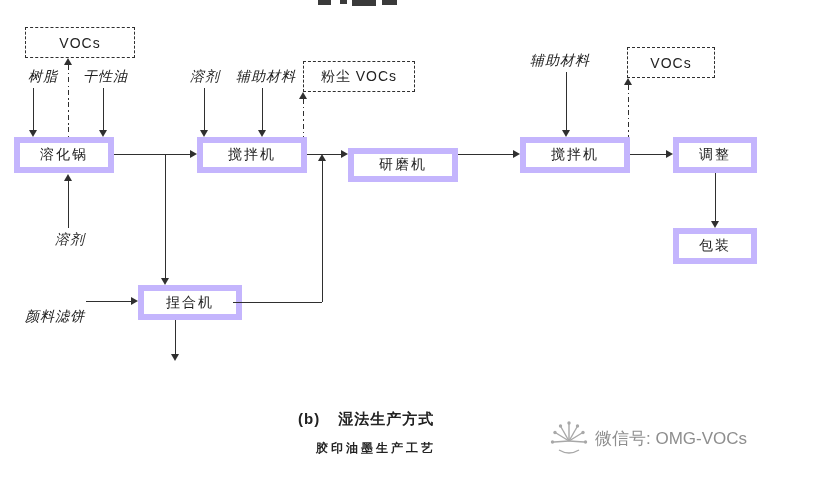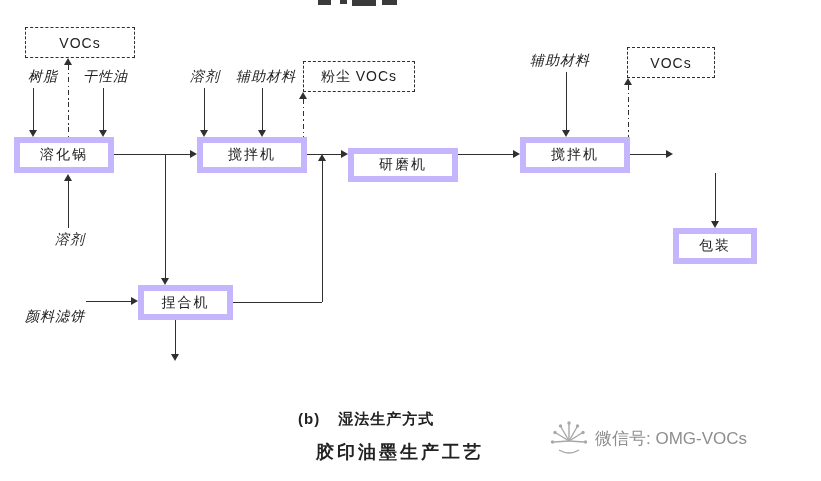--- a/index.html
+++ b/index.html
@@ -24,21 +24,21 @@
       #2f2f2f 0px, #2f2f2f 5px,
       transparent 5px, transparent 8px,
       #2f2f2f 8px, #2f2f2f 9.5px,
       transparent 9.5px, transparent 12.5px);
   }
   .tri { position:absolute; width:0; height:0; }
   .tri.up    { border-left:4px solid transparent; border-right:4px solid transparent; border-bottom:7px solid #2f2f2f; }
   .tri.down  { border-left:4px solid transparent; border-right:4px solid transparent; border-top:7px solid #2f2f2f; }
   .tri.right { border-top:4px solid transparent; border-bottom:4px solid transparent; border-left:7px solid #2f2f2f; }
   .caption { position:absolute; font-size:15px; font-weight:bold; display:flex; gap:18px; letter-spacing:1px; }
-  .title { position:absolute; font-size:18px; font-weight:bold; letter-spacing:3px; }
+  .title { position:absolute; font-size:12px; font-weight:bold; letter-spacing:3px; }
   .watermark { position:absolute; display:flex; align-items:center; gap:5px; color:#8e8e8e; font-size:17px; }
   .frag { position:absolute; background:#3a3a3a; }
 </style>
 </head>
 <body>
 
 <div class="stage">
 
   <div class="frag" style="left:318px;top:0;width:13px;height:5px"></div>
   <div class="frag" style="left:340px;top:0;width:7px;height:4px"></div>
@@ -46,22 +46,23 @@
   <div class="frag" style="left:382px;top:0;width:15px;height:5px"></div>
 
   <div class="box dashed" style="left:25px;top:27px;width:110px;height:31px">VOCs</div>
   <div class="box dashed" style="left:303px;top:61px;width:112px;height:31px">粉尘 VOCs</div>
   <div class="box dashed" style="left:627px;top:47px;width:88px;height:31px">VOCs</div>
 
   <div class="box" style="left:14px;top:137px;width:100px;height:36px">溶化锅</div>
   <div class="box" style="left:197px;top:137px;width:110px;height:36px">搅拌机</div>
   <div class="box" style="left:348px;top:148px;width:110px;height:34px">研磨机</div>
   <div class="box" style="left:520px;top:137px;width:110px;height:36px">搅拌机</div>
+  <div class="box" style="left:673px;top:137px;width:84px;height:36px">调整</div>
   <div class="box" style="left:673px;top:228px;width:84px;height:36px">包装</div>
-  <div class="box" style="left:138px;top:285px;width:95px;height:35px">捏合机</div>
+  <div class="box" style="left:138px;top:285px;width:104px;height:35px">捏合机</div>
 
   <div class="lbl" style="left:28px;top:68px">树脂</div>
   <div class="lbl" style="left:83px;top:68px">干性油</div>
   <div class="lbl" style="left:190px;top:68px">溶剂</div>
   <div class="lbl" style="left:236px;top:68px">辅助材料</div>
   <div class="lbl" style="left:530px;top:52px">辅助材料</div>
   <div class="lbl" style="left:55px;top:231px">溶剂</div>
   <div class="lbl" style="left:25px;top:308px">颜料滤饼</div>
 
   <div class="vline" style="left:33px;top:88px;height:42px"></div>

